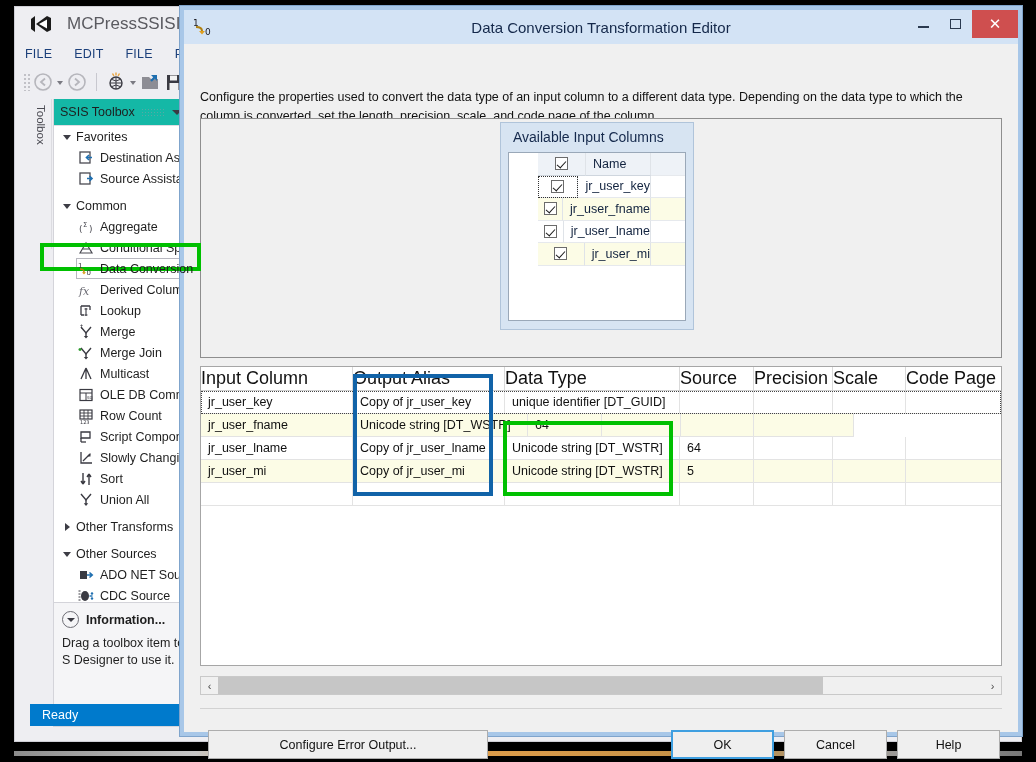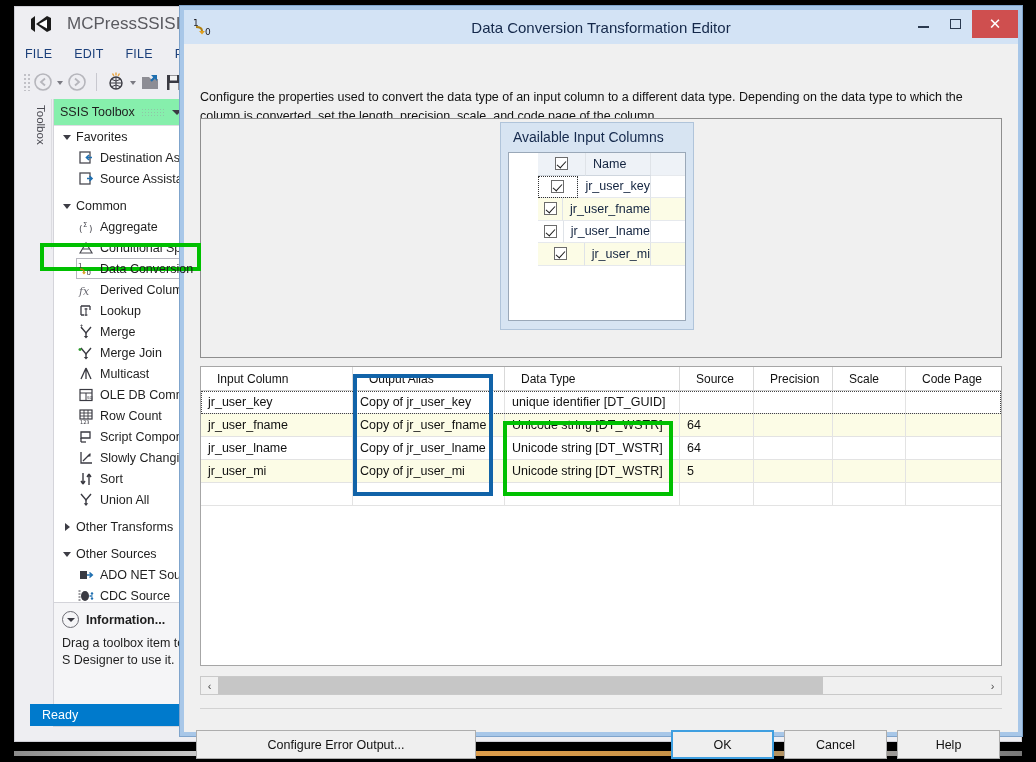--- a/index.html
+++ b/index.html
@@ -62,21 +62,21 @@
   }
 
   
   .toolbox {
     position: absolute; left: 38px; top: 92px; width: 148px; height: 628px;
     background: #f5f5f7; border: 1px solid #d4d4da; border-top: none;
     display: flex; flex-direction: column;
   }
   .toolbox-head {
     height: 26px; display: flex; align-items: center; padding: 0 4px 0 6px;
-    background: #86efac; flex: none;
+    background: #14b8a6; flex: none;
   }
   .toolbox-head .tt { font-size: 12.5px; color: #1e1e1e; white-space: nowrap; }
   .toolbox-head .dots {
     flex: 1; height: 8px; margin: 0 6px; opacity: .5;
     background-image: radial-gradient(#9a9aa2 30%, transparent 32%);
     background-size: 3px 3px;
   }
   .toolbox-head .hcaret { width: 14px; height: 16px; position: relative; }
   .toolbox-head .hcaret::after {
     content:""; position:absolute; left:2px; top:6px;
@@ -223,22 +223,22 @@
   }
 
   
   .grid-wrap {
     position: absolute; left: 16px; top: 322px; right: 16px; height: 300px;
     background: #fff; border: 1px solid #a6a6a6; overflow: hidden;
   }
   .grid-hdr { display: flex; height: 24px; background: #fff;
               border-bottom: 1px solid #cfcfcf; }
   .gh {
-    font-size: 12px; color: #111; display: flex; align-items: center;
-    padding-left: 16px; border-right: 1px solid #d9d9d9; flex: none;
+    font-size: 18px; color: #111; display: flex; align-items: center;
+    padding-left: 0; border-right: 1px solid #d9d9d9; flex: none;
   }
   .grow { display: flex; height: 23px; }
   .grow.alt .gc { background: #fcfce6; }
   .grow.sel { outline: 1px dotted #444; outline-offset: -1px; }
   .gc {
     font-size: 12.5px; color: #111; display: flex; align-items: center;
     padding-left: 7px; border-right: 1px solid #e3e3e3;
     border-bottom: 1px solid #e3e3e3; flex: none; overflow: hidden;
     white-space: nowrap;
   }
@@ -256,21 +256,21 @@
 
   .dlg-sep { position: absolute; left: 16px; top: 664px; right: 16px;
              height: 1px; background: #d2d2d2; }
 
   .btn {
     position: absolute; height: 29px; background: #efefef;
     border: 1px solid #adadad; font-size: 12.5px; color: #111;
     display: flex; align-items: center; justify-content: center;
   }
   .btn.primary { border: 2px solid #3f9fe0; background: #efefef; }
-  .b-cfg { left: 12px; top: 686px; width: 280px; }
+  .b-cfg { left: 24px; top: 686px; width: 280px; }
   .b-ok { left: 487px; top: 686px; width: 103px; }
   .b-cancel { left: 600px; top: 686px; width: 103px; }
   .b-help { left: 713px; top: 686px; width: 103px; }
 
   
   .hl { position: absolute; pointer-events: none; }
   .hl.green { border: 4px solid #00c000; }
   .hl.blue  { border: 4px solid #1163a8; }
 </style>
 </head>
@@ -660,21 +660,20 @@
           <div class="gc" style="width:152px">jr_user_key</div>
           <div class="gc" style="width:152px">Copy of jr_user_key</div>
           <div class="gc" style="width:175px">unique identifier [DT_GUID]</div>
           <div class="gc" style="width:74px"></div>
           <div class="gc" style="width:79px"></div>
           <div class="gc" style="width:73px"></div>
           <div class="gc" style="width:100px"></div>
         </div>
         <div class="grow alt">
           <div class="gc" style="width:152px">jr_user_fname</div>
-          <div class="gc" style="width:152px">Copy of jr_user_fname</div>
           <div class="gc" style="width:175px">Unicode string [DT_WSTR]</div>
           <div class="gc" style="width:74px">64</div>
           <div class="gc" style="width:79px"></div>
           <div class="gc" style="width:73px"></div>
           <div class="gc" style="width:100px"></div>
         </div>
         <div class="grow">
           <div class="gc" style="width:152px">jr_user_lname</div>
           <div class="gc" style="width:152px">Copy of jr_user_lname</div>
           <div class="gc" style="width:175px">Unicode string [DT_WSTR]</div>

